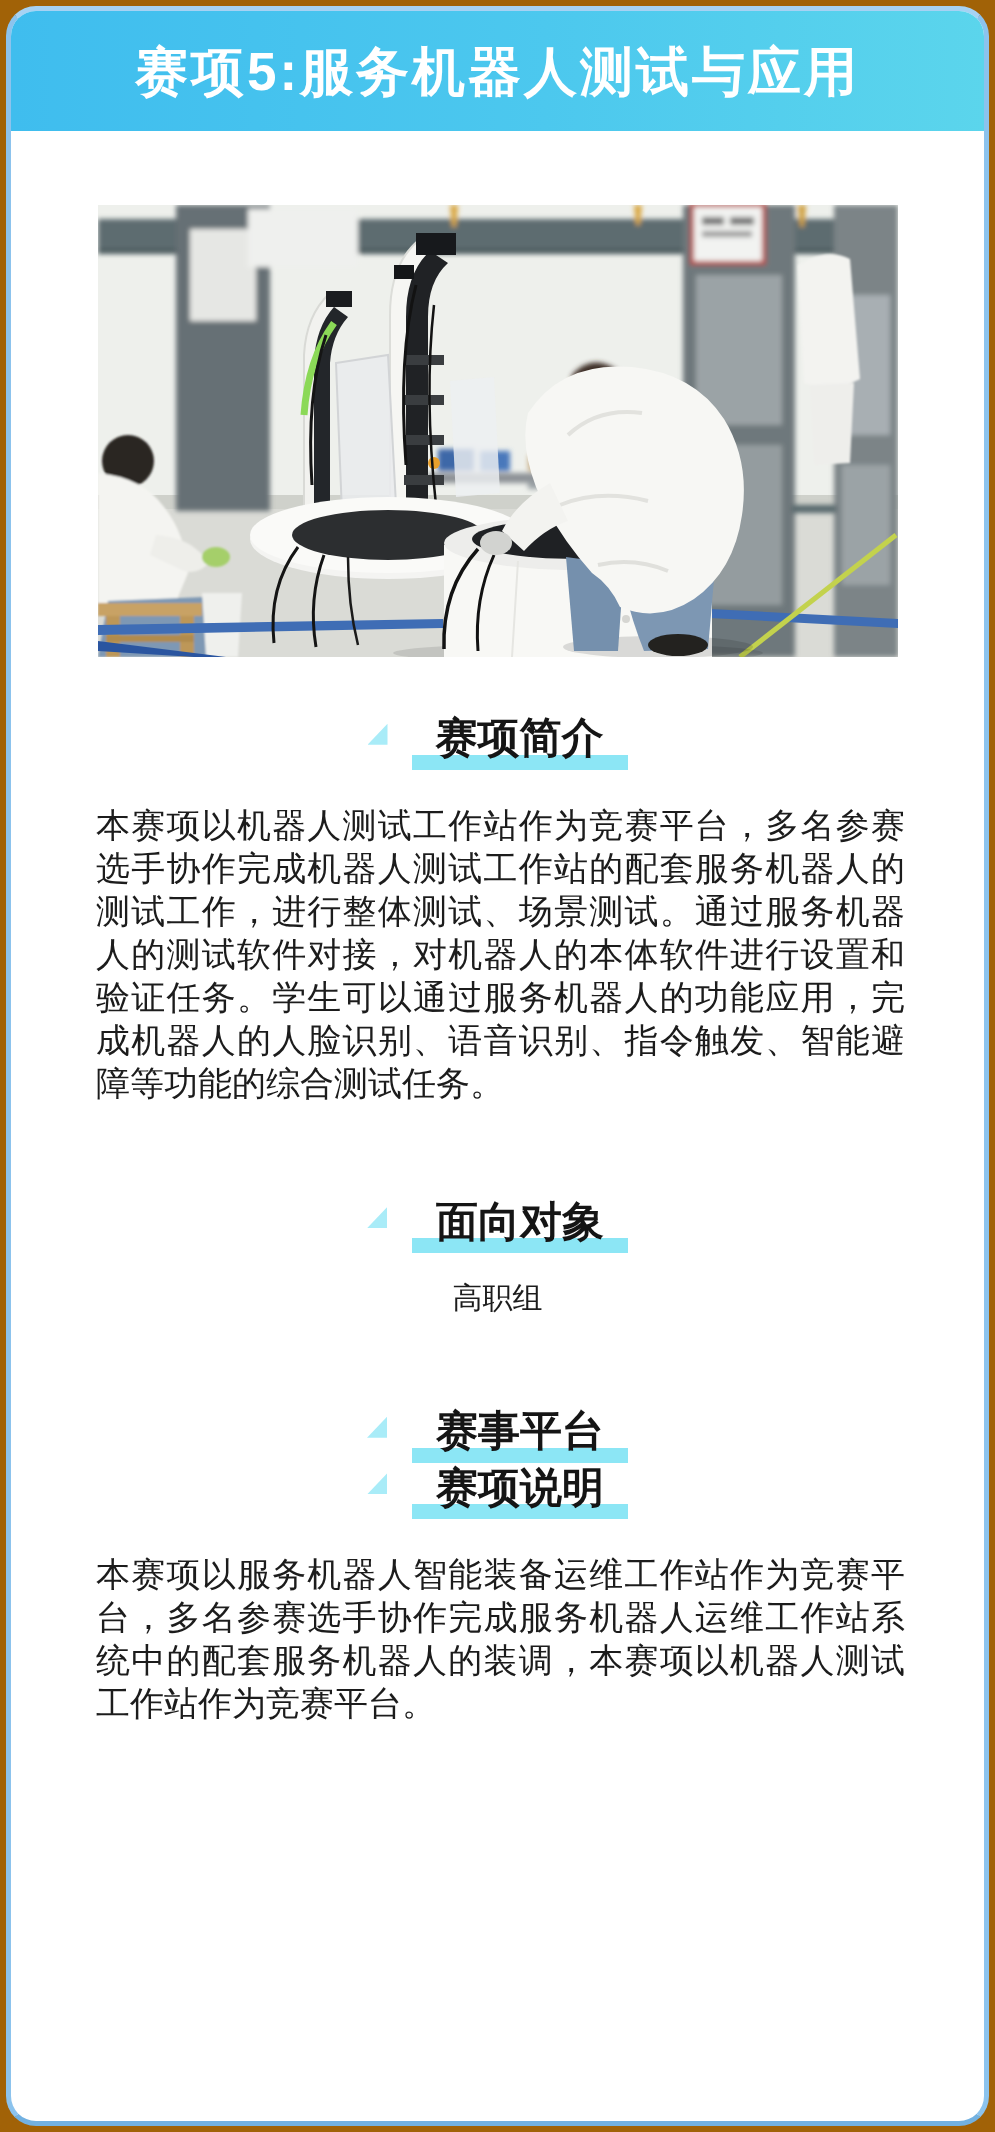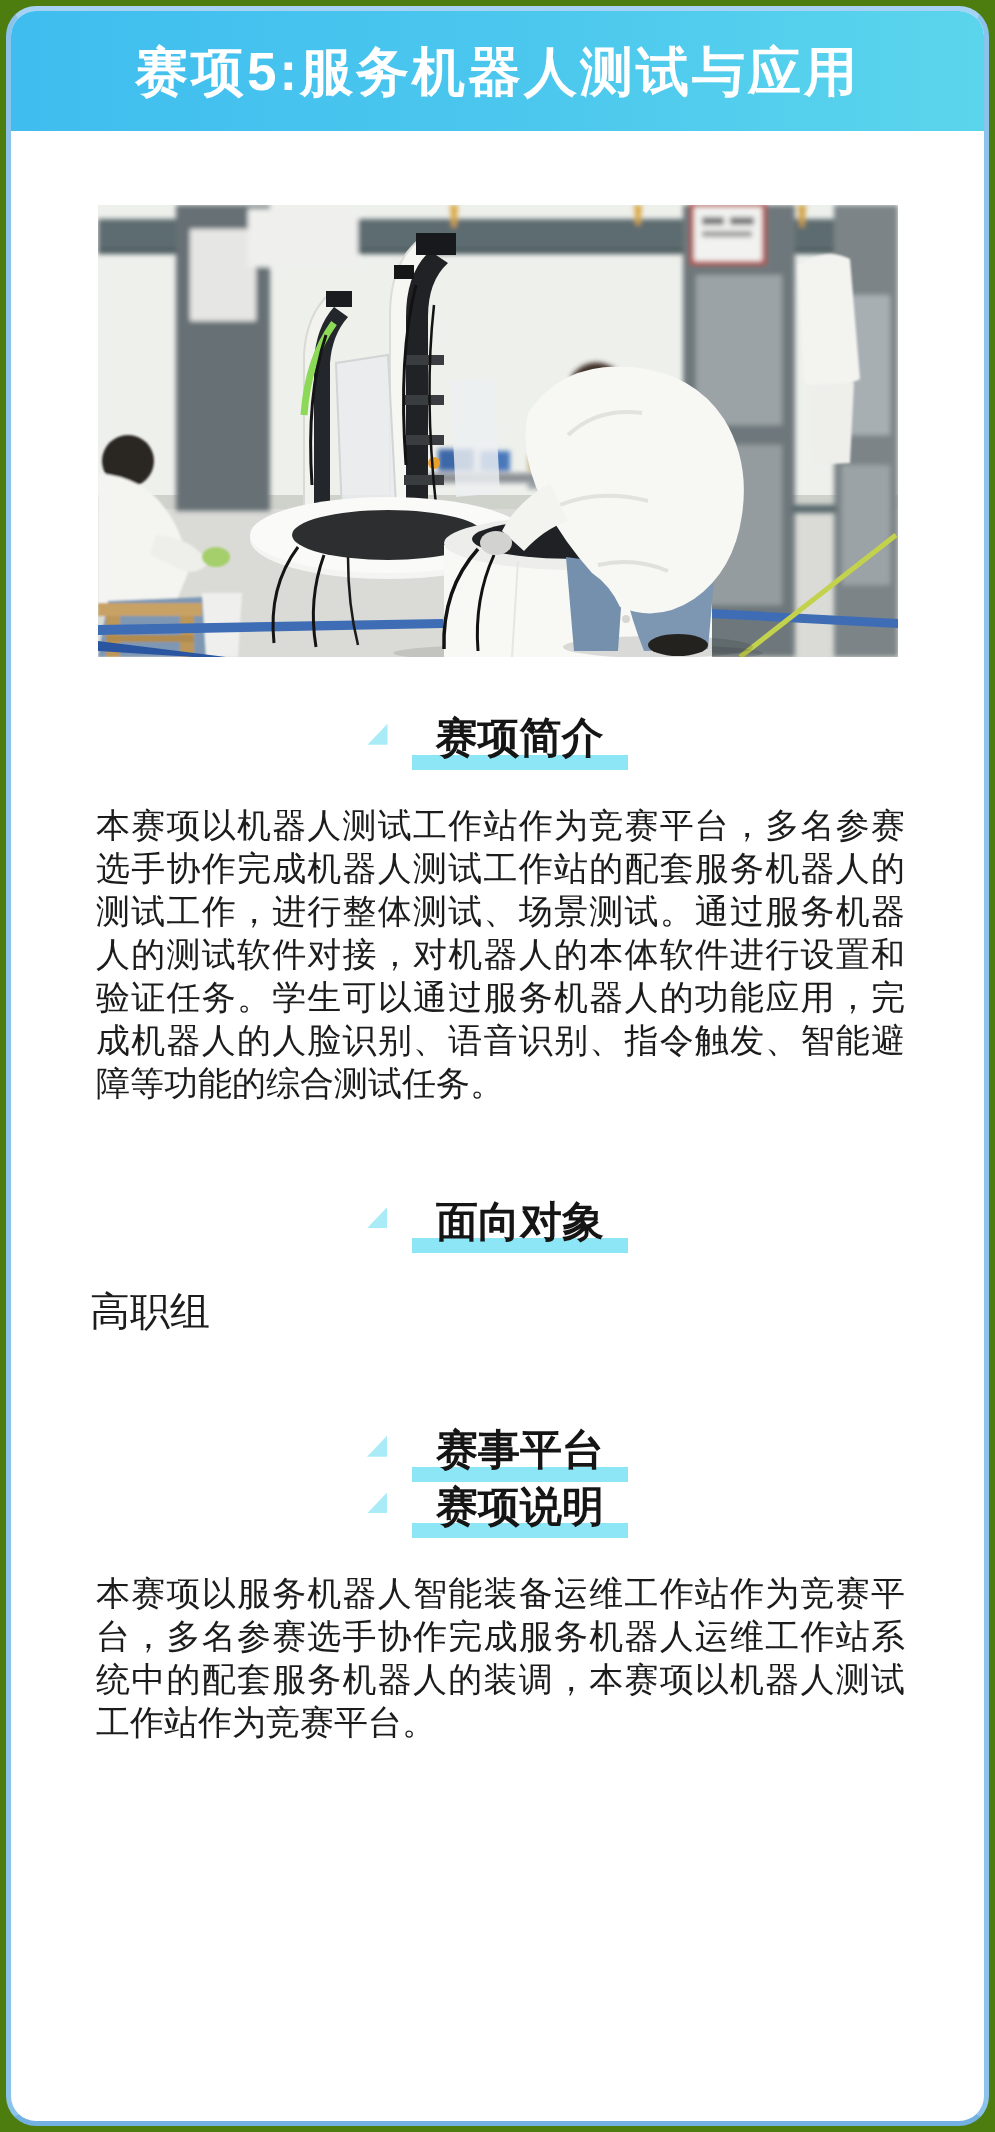--- a/index.html
+++ b/index.html
@@ -6,21 +6,21 @@
     margin: 0;
     padding: 0;
     background: #ffffff;
     font-family: "Liberation Sans", "DejaVu Sans", sans-serif;
   }
   .stage {
     position: relative;
     width: 995px;
     height: 2132px;
     margin: 0 auto;
-    background: #4d7c0f;
+    background: #a16207;
     overflow: hidden;
   }
   .card {
     position: absolute;
     top: 6px; left: 6px; right: 6px; bottom: 6px;
     background: #ffffff;
     border: 5px solid;
     border-color: #a6d2f3 #8cc3ed #72b1e1 #8cc3ed;
     border-radius: 30px;
     overflow: hidden;
@@ -83,25 +83,25 @@
     color: #1c1c1c;
     text-align: justify;
     text-justify: inter-ideograph;
     word-break: break-all;
   }
   .head-intro    { margin-top: 56px; gap: 24px; }
   .head-audience { margin-top: 92px; }
   .head-platform { margin-top: 92px; text-align: right; }
   .head-desc     { }
   .audience-value {
-    margin: 36px 0 0 0;
-    font-size: 40px;
+    margin: 28px 0 0 0;
+    font-size: 30px;
     line-height: 1.1;
     color: #1c1c1c;
-    text-align: left;
+    text-align: center;
   }
 </style>
 </head>
 <body>
 
 <div class="stage">
   <div class="card">
 
     <div class="banner">
       <h1>赛项5:服务机器人测试与应用</h1>

